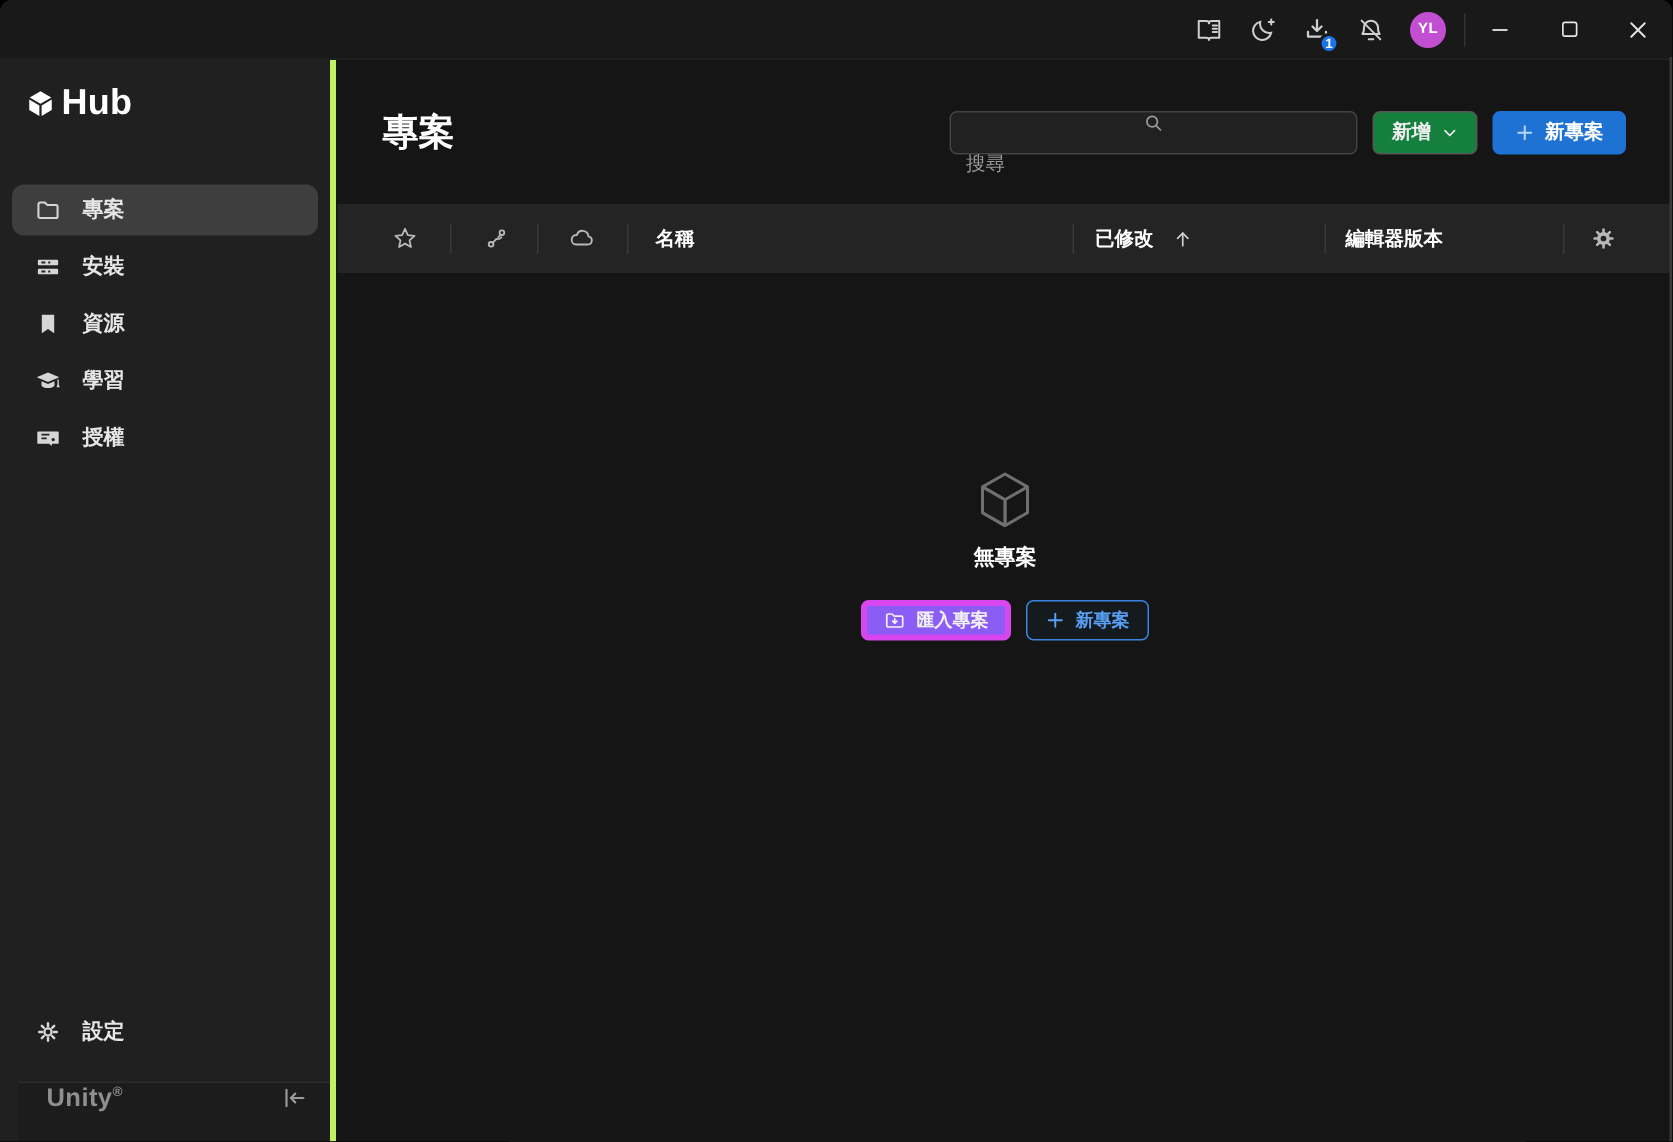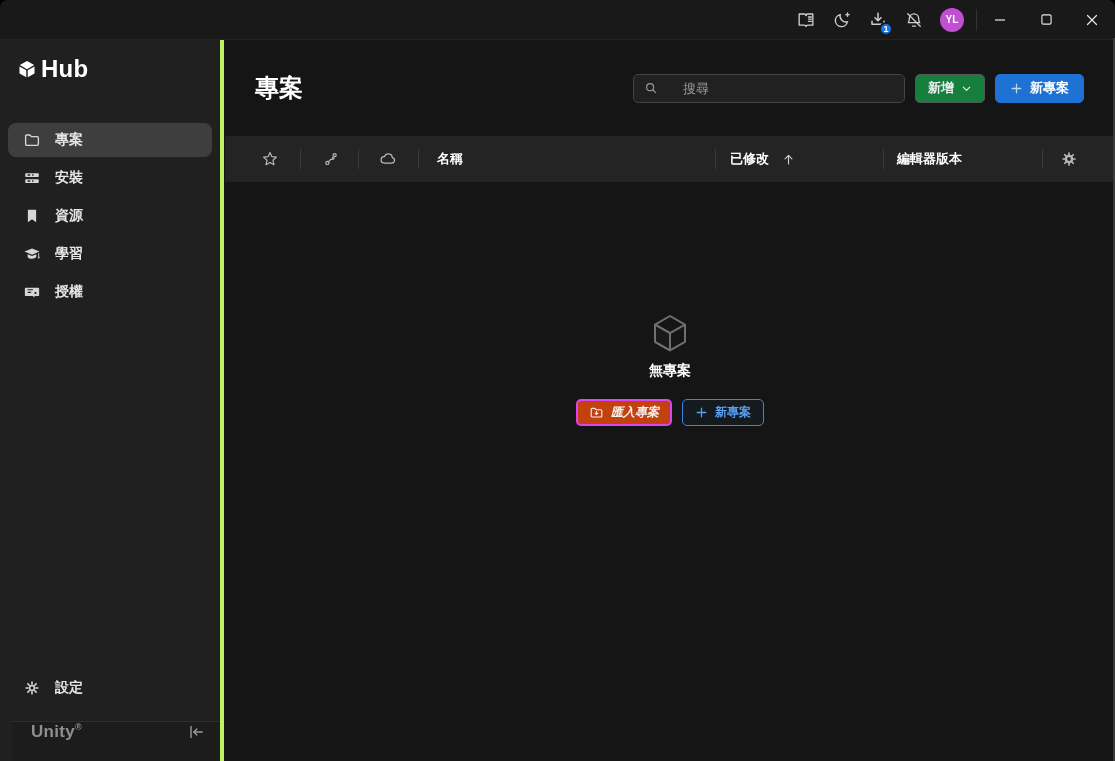--- a/index.html
+++ b/index.html
@@ -72,21 +72,21 @@
 
   
   .main { position: absolute; top: 40px; left: 225px; right: 0; bottom: 0; background: #151515; }
   .main-header {
     display: flex; align-items: center; height: 96px; padding: 0 31px 0 30px;
   }
   .page-title { font-size: 24px; font-weight: 700; color: #fff; margin-right: auto; }
   .search-box {
     display: flex; align-items: center; width: 272px; height: 29px;
     background: #212121; border: 1px solid #434343; border-radius: 5px;
-    padding: 0 10px; gap: 25px; margin-right: 10px;
+    padding: 0 10px; gap: 12px; margin-right: 10px; flex-direction: column;
   }
   .search-box input {
     background: transparent; border: none; outline: none; color: #ddd;
     font-size: 13px; width: 100%; font-family: inherit;
   }
   .search-box input::placeholder { color: #9a9a9a; }
   .btn {
     display: inline-flex; align-items: center; justify-content: center; gap: 7px;
     height: 29px; border-radius: 5px; font-size: 13px; font-weight: 700;
     font-family: inherit; cursor: pointer;
@@ -109,21 +109,21 @@
 
   
   .empty {
     position: absolute; top: 270px; left: 0; right: 0; text-align: center;
   }
   .empty .cube { color: #6f6f6f; }
   .empty-title { margin-top: 0; font-size: 14px; font-weight: 700; color: #fff; }
   .empty-desc { margin-top: 12px; font-size: 13px; color: #b5b5b5; }
   .empty-actions { margin-top: 19px; display: flex; justify-content: center; gap: 10px; }
   .btn-sm { height: 27px; font-size: 12px; }
-  .btn-import { background: #c2410c; border: 2px solid #d946ef; color: #f2f2f2; padding: 0 11px; font-style: italic; }
+  .btn-import { background: #8b5cf6; border: 4px solid #d946ef; color: #f2f2f2; padding: 0 11px; }
   .btn-outline-blue { background: rgba(29,114,212,0.06); border: 1px solid #3c84e0; color: #57a0f4; padding: 0 12px; }
 
   svg { display: block; }
 </style>
 </head>
 <body>
 
 <div class="window">
   <div class="edge-highlight"></div>
 

